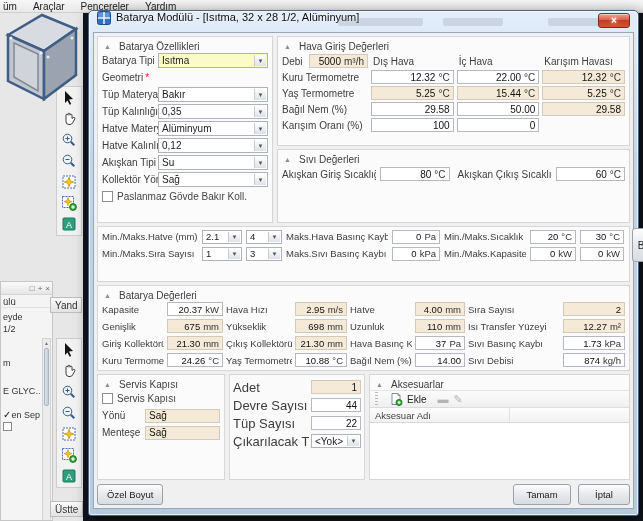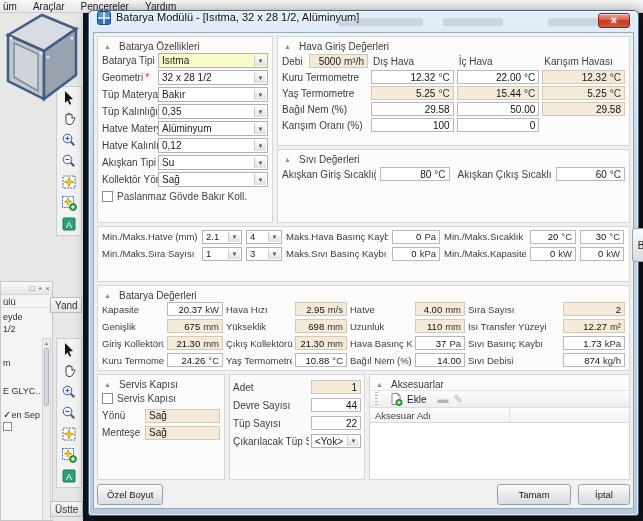--- a/index.html
+++ b/index.html
@@ -79,21 +79,21 @@
   .sec-vals{height:86px;flex:none}
   .valgrid{display:grid;grid-template-columns:62px 56px 66px 52px 62px 50px 92px 1fr;gap:3px 3px;align-items:center;padding:1px 4px;font-size:9.5px}
 
   .rowD{display:flex;gap:4px;flex:1}
   .sec-svc{width:128px;flex:none}
   .svcrow{display:flex;align-items:center;gap:3px;height:17px;padding:0 4px}
   .svcrow .lbl{width:40px;flex:none}
   .svcrow .fld{flex:1}
   .panel-counts{width:136px;flex:none;background:#fafafa;border:1px solid #d7d7d7;padding:3px}
   .cntrow{display:flex;align-items:center;height:18px;gap:2px}
-  .cntrow .lbl{flex:1;font-size:10px}
+  .cntrow .lbl{flex:1;font-size:13px}
   .cntrow .fld,.cntrow .cmb{width:50px;flex:none}
   .cntrow .cmb{height:14px;padding-right:13px}
   .sec-acc{flex:1;display:flex;flex-direction:column}
   .acc-tb{height:18px;display:flex;align-items:center;gap:5px;background:linear-gradient(#fcfcfc,#efefef);border-top:1px solid #e4e4e4;border-bottom:1px solid #dcdcdc;padding:0 5px}
   .grip{width:3px;height:14px;background:repeating-linear-gradient(#b9b9b9 0 1px,transparent 1px 3px)}
   .btn-ekle{display:flex;align-items:center;gap:4px;padding:1px 5px;border:1px solid transparent;border-radius:2px;color:#222}
   .tbico{color:#b4b4b4;font-size:11px;line-height:1}
   .acc-colhd{height:15px;display:flex;background:linear-gradient(#fdfdfd,#f1f1f1);border-bottom:1px solid #d9d9d9;color:#444;font-size:9.5px;align-items:center}
   .acc-colhd .c1{width:140px;padding-left:5px;border-right:1px solid #e2e2e2;height:100%;display:flex;align-items:center}
   .acc-body{flex:1;background:#fff}
@@ -273,24 +273,20 @@
           </div>
         <div class="prow">
             <span class="lbl">Batarya Tipi</span>
           <span class="cmb yellow">
               <span>Isıtma</span>
               <span class="arr">▼</span>
             </span>
           </div>
         <div class="prow">
             <span class="lbl"><span>Geometri</span><span class="req">*</span></span>
-          <span class="cmb">
-              <span>32 x 28 1/2</span>
-              <span class="arr">▼</span>
-            </span>
           </div>
         <div class="prow">
             <span class="lbl">Tüp Materyali</span>
           <span class="cmb">
               <span>Bakır</span>
               <span class="arr">▼</span>
             </span>
           </div>
         <div class="prow">
             <span class="lbl">Tüp Kalınlığı (mm)</span>
@@ -642,18 +638,18 @@
         <div class="acc-colhd">
           <span class="c1">Aksesuar Adı</span>
         </div>
         <div class="acc-body"></div>
       </div>
     </div>
 
     <div class="footer">
       <div class="btn">Özel Boyut</div>
       <div class="spacer"></div>
-      <div class="btn" style="width:74px">Tamam</div>
+      <div class="btn" style="width:58px">Tamam</div>
       <div class="btn" style="width:52px">İptal</div>
     </div>
 
   </div>
 </div>
 
 </body></html>

